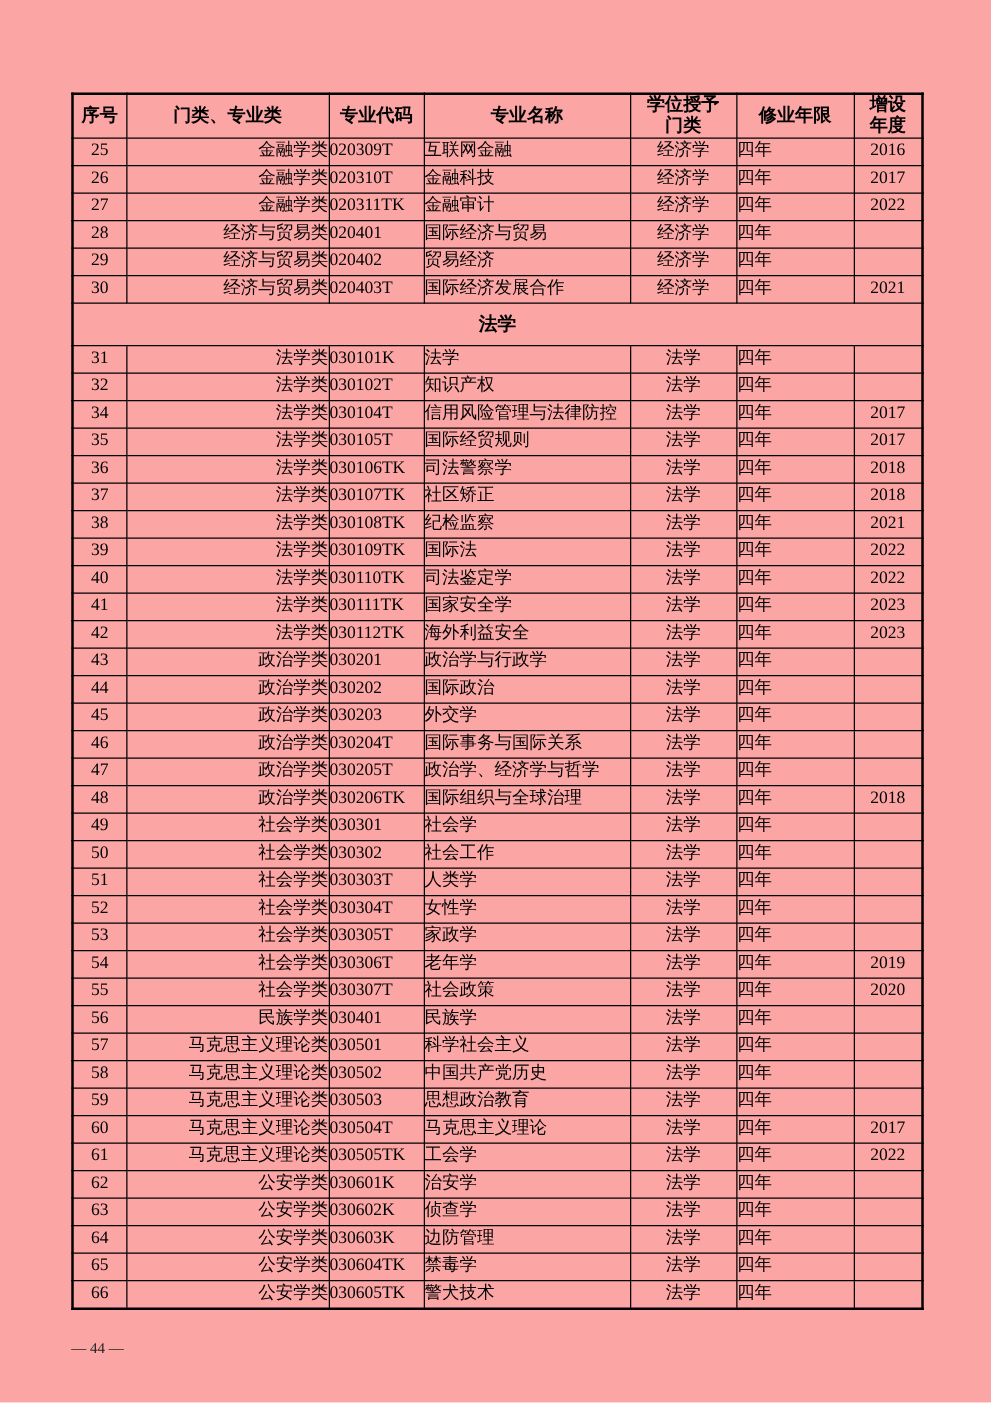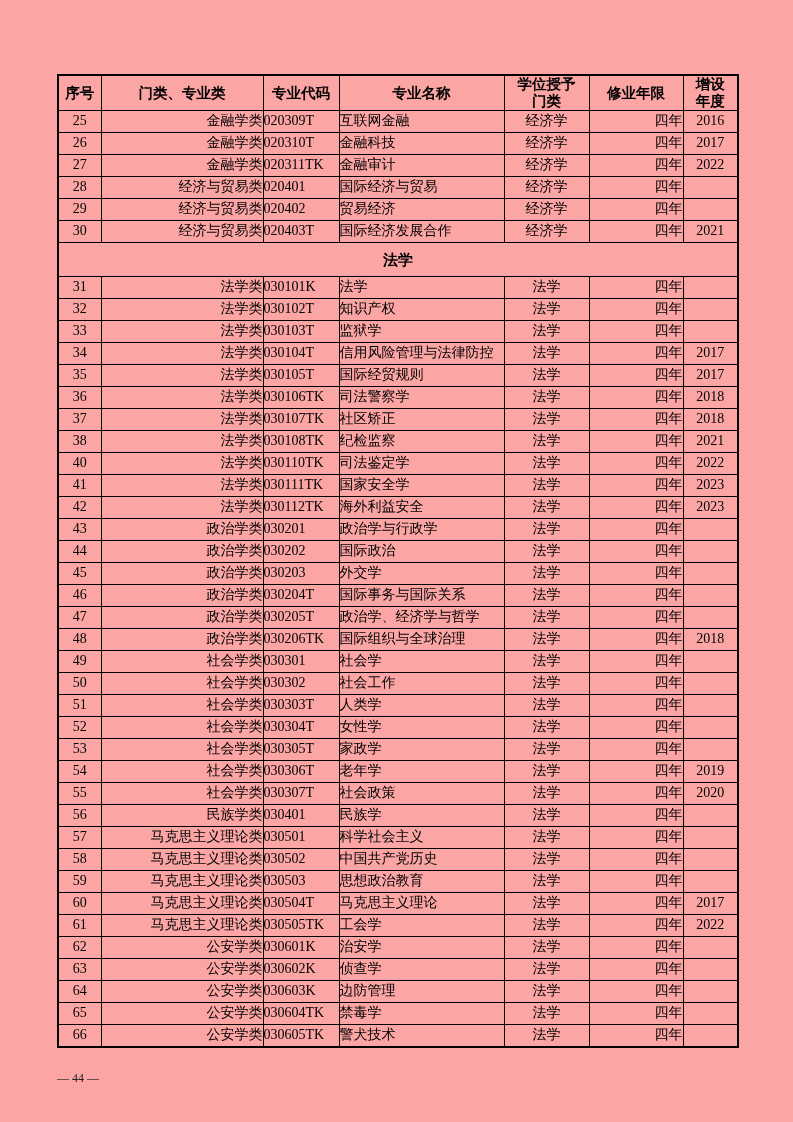--- a/index.html
+++ b/index.html
@@ -43,21 +43,21 @@
   }
   table.majors td {
     font-size: 14px;
     height: 21px;
   }
   td.c-no     { text-align: center; }
   td.c-cat    { text-align: right; padding-left: 4px; }
   td.c-code   { text-align: left; padding-left: 3px; font-family: "Liberation Serif", "DejaVu Serif", serif; }
   td.c-name   { text-align: left; padding-left: 4px; margin-left: 48px; }
   td.c-degree { text-align: center; }
-  td.c-dur    { text-align: right; }
+  td.c-dur    { text-align: left; }
   td.c-year   { text-align: center; }
   tr.section-row td {
     font-family: "Liberation Sans", "DejaVu Sans", sans-serif;
     font-weight: bold;
     font-size: 15px;
     text-align: center;
     height: 33px;
   }
   .footer-pageno {
     position: absolute;
@@ -166,29 +166,20 @@
         <tr>
           <td class="c-no">32</td>
           <td class="c-cat">法学类</td>
           <td class="c-code">030102T</td>
           <td class="c-name">知识产权</td>
           <td class="c-degree">法学</td>
           <td class="c-dur">四年</td>
           <td class="c-year"></td>
         </tr>
         <tr>
-          <td class="c-no">33</td>
-          <td class="c-cat">法学类</td>
-          <td class="c-code">030103T</td>
-          <td class="c-name">监狱学</td>
-          <td class="c-degree">法学</td>
-          <td class="c-dur">四年</td>
-          <td class="c-year"></td>
-        </tr>
-        <tr>
           <td class="c-no">34</td>
           <td class="c-cat">法学类</td>
           <td class="c-code">030104T</td>
           <td class="c-name">信用风险管理与法律防控</td>
           <td class="c-degree">法学</td>
           <td class="c-dur">四年</td>
           <td class="c-year">2017</td>
         </tr>
         <tr>
           <td class="c-no">35</td>
@@ -218,20 +209,29 @@
           <td class="c-year">2018</td>
         </tr>
         <tr>
           <td class="c-no">38</td>
           <td class="c-cat">法学类</td>
           <td class="c-code">030108TK</td>
           <td class="c-name">纪检监察</td>
           <td class="c-degree">法学</td>
           <td class="c-dur">四年</td>
           <td class="c-year">2021</td>
+        </tr>
+        <tr>
+          <td class="c-no">39</td>
+          <td class="c-cat">法学类</td>
+          <td class="c-code">030109TK</td>
+          <td class="c-name">国际法</td>
+          <td class="c-degree">法学</td>
+          <td class="c-dur">四年</td>
+          <td class="c-year">2022</td>
         </tr>
         <tr>
           <td class="c-no">40</td>
           <td class="c-cat">法学类</td>
           <td class="c-code">030110TK</td>
           <td class="c-name">司法鉴定学</td>
           <td class="c-degree">法学</td>
           <td class="c-dur">四年</td>
           <td class="c-year">2022</td>
         </tr>

